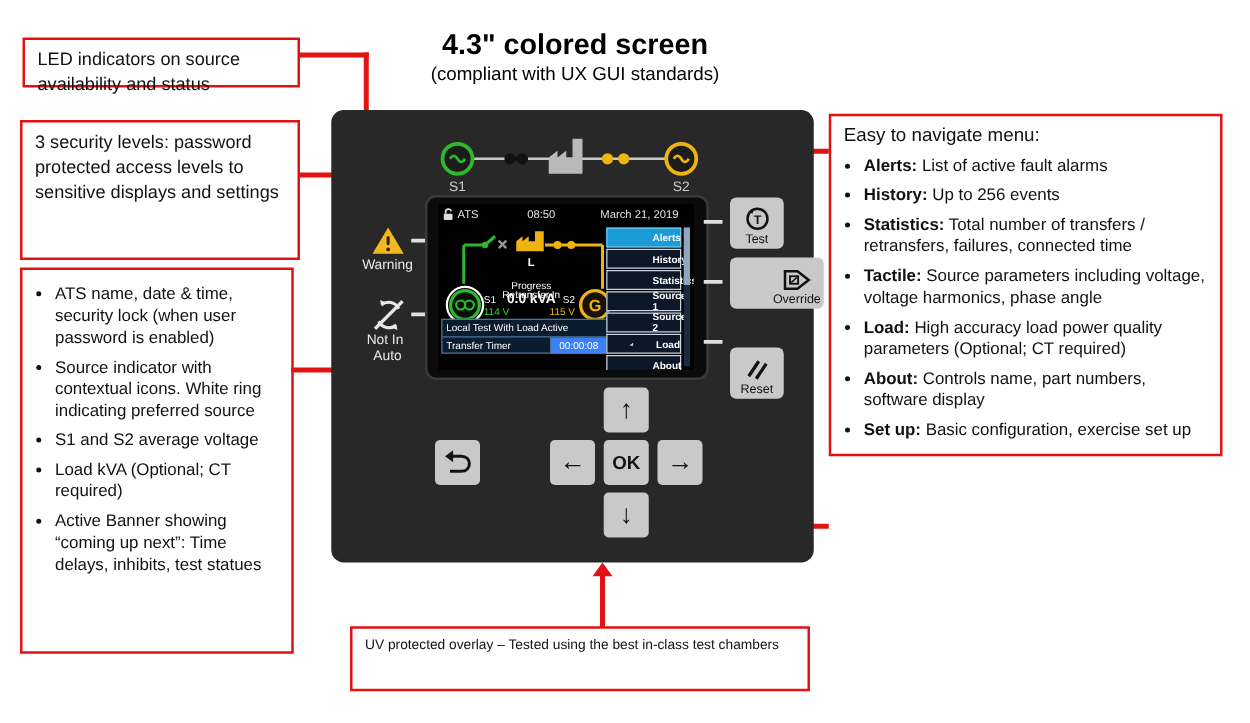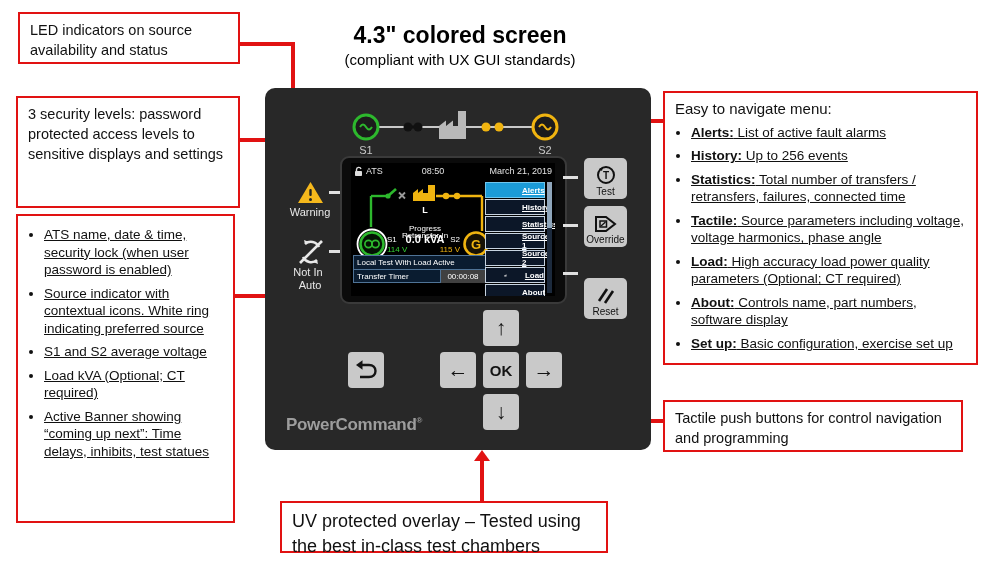--- a/index.html
+++ b/index.html
@@ -2,21 +2,21 @@
 <html><head>
 <meta charset="utf-8">
 <style>
   html,body{margin:0;padding:0;background:#fff;}
   #stage{position:relative;width:1000px;height:578px;background:#fff;overflow:hidden;
          font-family:"Liberation Sans",sans-serif;color:#1a1a1a;}
   .abs{position:absolute;}
   
   .callout{position:absolute;background:#fff;border:2px solid #e11212;box-sizing:border-box;
            padding:6px 10px;font-size:14px;line-height:1.38;color:#111;}
-  .callout ul{margin:4px 0 0 0;padding-left:16px;text-decoration:underline;}
+  .callout ul{margin:4px 0 0 0;padding-left:16px;}
   .callout li{margin-bottom:6px;}
   .co-head{font-size:14.5px;}
   
   .rline{position:absolute;background:#e11212;}
   .arr{position:absolute;width:0;height:0;}
   .arr.right{border-top:8px solid transparent;border-bottom:8px solid transparent;border-left:11px solid #e11212;}
   .arr.left{border-top:8px solid transparent;border-bottom:8px solid transparent;border-right:11px solid #e11212;}
   .arr.down{border-left:8px solid transparent;border-right:8px solid transparent;border-top:11px solid #e11212;}
   .arr.up{border-left:8px solid transparent;border-right:8px solid transparent;border-bottom:11px solid #e11212;}
   
@@ -33,41 +33,41 @@
        display:flex;align-items:center;justify-content:center;font-size:21px;font-weight:bold;color:#141414;cursor:pointer;}
   .brand{position:absolute;left:21px;top:327px;font-size:17px;font-weight:bold;color:#9d9d9d;letter-spacing:-0.3px;}
   .brand sup{font-size:8px;}
   
   #bezel{position:absolute;left:75px;top:68px;width:227px;height:148px;background:#0b0b0b;
          border:2px solid #3a3a3a;border-radius:9px;box-sizing:border-box;}
   #display{position:absolute;left:9px;top:5px;width:204px;height:133px;background:#000;overflow:hidden;}
   .scr-txt{position:absolute;color:#e3e3e3;font-size:9px;white-space:nowrap;}
   #menu{position:absolute;left:134px;top:19px;width:60px;}
   .mi{display:flex;align-items:center;gap:18px;height:14px;border:1px solid #c7d3e0;background:#0c1728;
-      color:#fff;font-size:8px;font-weight:bold;margin-bottom:1px;padding-left:18px;box-sizing:content-box;cursor:pointer;text-decoration:underline;}
+      color:#fff;font-size:8px;font-weight:bold;margin-bottom:1px;padding-left:18px;box-sizing:content-box;cursor:pointer;}
   .mi.sel{background:#1b9bd7;border-color:#6fc6ee;}
   .mimic-txt{position:absolute;color:#fff;text-align:center;font-size:8px;white-space:nowrap;}
   #banner{position:absolute;left:2px;top:92px;width:133px;height:28px;border:1px solid #4f7396;
           background:#0a1c30;box-sizing:border-box;color:#fff;font-size:8px;}
   #banner .b1{height:13px;line-height:13px;padding-left:3px;border-bottom:1px solid #4f7396;}
   #banner .b2{display:flex;height:13px;line-height:13px;}
   #banner .b2 .lbl{flex:1;padding-left:3px;}
-  #banner .b2 .val{width:44px;text-align:center;border-left:1px solid #4f7396;background:#404040;}
+  #banner .b2 .val{width:44px;text-align:center;border-left:1px solid #4f7396;background:#3b82f6;}
   #sbar{position:absolute;left:196px;top:19px;width:5px;height:111px;background:#1c2a3d;}
   #sbar .thumb{position:absolute;left:0;top:0;width:5px;height:46px;background:#8fa6bc;}
 </style>
 </head>
 <body>
 
 <div id="stage">
 
   <div class="title">4.3" colored screen</div>
   <div class="subtitle">(compliant with UX GUI standards)</div>
 
-  <div class="callout" style="left:18px;top:12px;width:222px;height:52px;font-size:14.5px;">
+  <div class="callout" style="left:18px;top:30px;width:222px;height:40px;font-size:14.5px;">
     <span>LED indicators on source availability and status</span>
   </div>
 
   <div class="callout" style="left:16px;top:96px;width:224px;height:112px;font-size:14.5px;">
     <span>3 security levels: password protected access levels to sensitive displays and settings</span>
   </div>
 
   <div class="callout" style="left:16px;top:214px;width:219px;height:309px;font-size:13.5px;line-height:1.3;">
     <ul>
       <li>ATS name, date &amp; time, security lock (when user password is enabled)</li>
@@ -84,25 +84,22 @@
       <li><b>Alerts:</b><span> List of active fault alarms</span></li>
       <li><b>History:</b><span> Up to 256 events</span></li>
       <li><b>Statistics:</b><span> Total number of transfers / retransfers, failures, connected time</span></li>
       <li><b>Tactile:</b><span> Source parameters including voltage, voltage harmonics, phase angle</span></li>
       <li><b>Load:</b><span> High accuracy load power quality parameters (Optional; CT required)</span></li>
       <li><b>About:</b><span> Controls name, part numbers, software display</span></li>
       <li><b>Set up:</b><span> Basic configuration, exercise set up</span></li>
     </ul>
   </div>
 
-  <div class="callout" style="left:663px;top:400px;width:300px;height:52px;font-size:14.5px;">
-    <span>Tactile push buttons for control navigation and programming</span>
-  </div>
-
-  <div class="callout" style="left:280px;top:501px;width:328px;height:52px;font-size:18px;">
+
+  <div class="callout" style="left:280px;top:501px;width:368px;height:52px;font-size:11px;">
     <span>UV protected overlay – Tested using the best in-class test chambers</span>
   </div>
 
   <div class="rline" style="left:240px;top:42px;width:55px;height:4px;"></div>
   <div class="rline" style="left:291px;top:42px;width:4px;height:87px;"></div>
   <div class="rline" style="left:291px;top:125px;width:50px;height:4px;"></div>
   <div class="arr right" style="left:340px;top:119px;"></div>
 
   <div class="rline" style="left:240px;top:138px;width:64px;height:4px;"></div>
   <div class="rline" style="left:300px;top:138px;width:4px;height:40px;"></div>
@@ -171,21 +168,21 @@
 
     <div id="bezel">
       <div id="display">
 
         <svg class="abs" style="left:3px;top:3px;" width="10" height="11" viewBox="0 0 10 11">
           <path d="M2.5,5 V3.5 A2.3,2.3 0 0 1 7,3" fill="none" stroke="#ddd" stroke-width="1.4"></path>
           <rect x="1" y="5" width="7" height="5" rx="0.8" fill="#ddd"></rect>
         </svg>
         <div class="scr-txt" style="left:15px;top:3px;">ATS</div>
         <div class="scr-txt" style="left:52px;top:3px;width:60px;text-align:center;">08:50</div>
-        <div class="scr-txt" style="left:120px;top:3px;width:81px;text-align:right;">March 21, 2019</div>
+        <div class="scr-txt" style="left:120px;top:3px;width:81px;text-align:center;">March 21, 2019</div>
 
         <svg class="abs" style="left:0;top:16px;" width="134" height="64" viewBox="0 0 134 64">
           <line x1="20" y1="48" x2="20" y2="17" stroke="#2db82d" stroke-width="2.4"></line>
           <line x1="20" y1="17" x2="37" y2="17" stroke="#2db82d" stroke-width="2.4"></line>
           <line x1="37" y1="17" x2="45" y2="10" stroke="#2db82d" stroke-width="2.6"></line>
           <circle cx="37" cy="17" r="2.6" fill="#2db82d"></circle>
           <g stroke="#9a9a9a" stroke-width="1.8">
             <line x1="48" y1="13.5" x2="54" y2="19.5"></line>
               <line x1="48" y1="19.5" x2="54" y2="13.5"></line>
           </g>
@@ -289,21 +286,21 @@
 
     <div class="hardbtn" style="left:319px;top:70px;">
       <svg width="24" height="24" viewBox="0 0 24 24" style="margin-bottom:-2px;">
         <circle cx="12" cy="11" r="8" fill="none" stroke="#111" stroke-width="2"></circle>
         <path d="M5,5 l4,-2 l-1,4 z" fill="#111"></path>
         <text x="12" y="15" text-anchor="middle" font-size="10" font-weight="bold" fill="#111" font-family="Liberation Sans, sans-serif">T</text>
       </svg>
       <span class="hb-label">Test</span>
     </div>
 
-    <div class="hardbtn" style="left:319px;top:118px;">
+    <div class="hardbtn" style="left:319px;top:118px;padding-left:32px;">
       <svg width="26" height="22" viewBox="0 0 26 22" style="margin-bottom:-1px;">
         <path d="M3,4 L13,4 L22,11 L13,18 L3,18 Z" fill="none" stroke="#111" stroke-width="2"></path>
         <rect x="7" y="8" width="6.5" height="6" fill="none" stroke="#111" stroke-width="1.5"></rect>
         <line x1="8" y1="13" x2="12.5" y2="9" stroke="#111" stroke-width="1.3"></line>
       </svg>
       <span class="hb-label">Override</span>
     </div>
 
     <div class="hardbtn" style="left:319px;top:166px;margin-top:24px;">
       <svg width="24" height="24" viewBox="0 0 24 24" style="margin-bottom:-2px;">
@@ -328,15 +325,14 @@
     <div class="key" style="left:218px;top:264px;font-size:15px;">
       <span>OK</span>
     </div>
     <div class="key" style="left:261px;top:264px;">
       <span>→</span>
     </div>
     <div class="key" style="left:218px;top:306px;">
       <span>↓</span>
     </div>
 
-    <div class="brand"><span>PowerCommand</span><sup>®</sup></div>
   </div>
 </div>
 
 </body></html>

